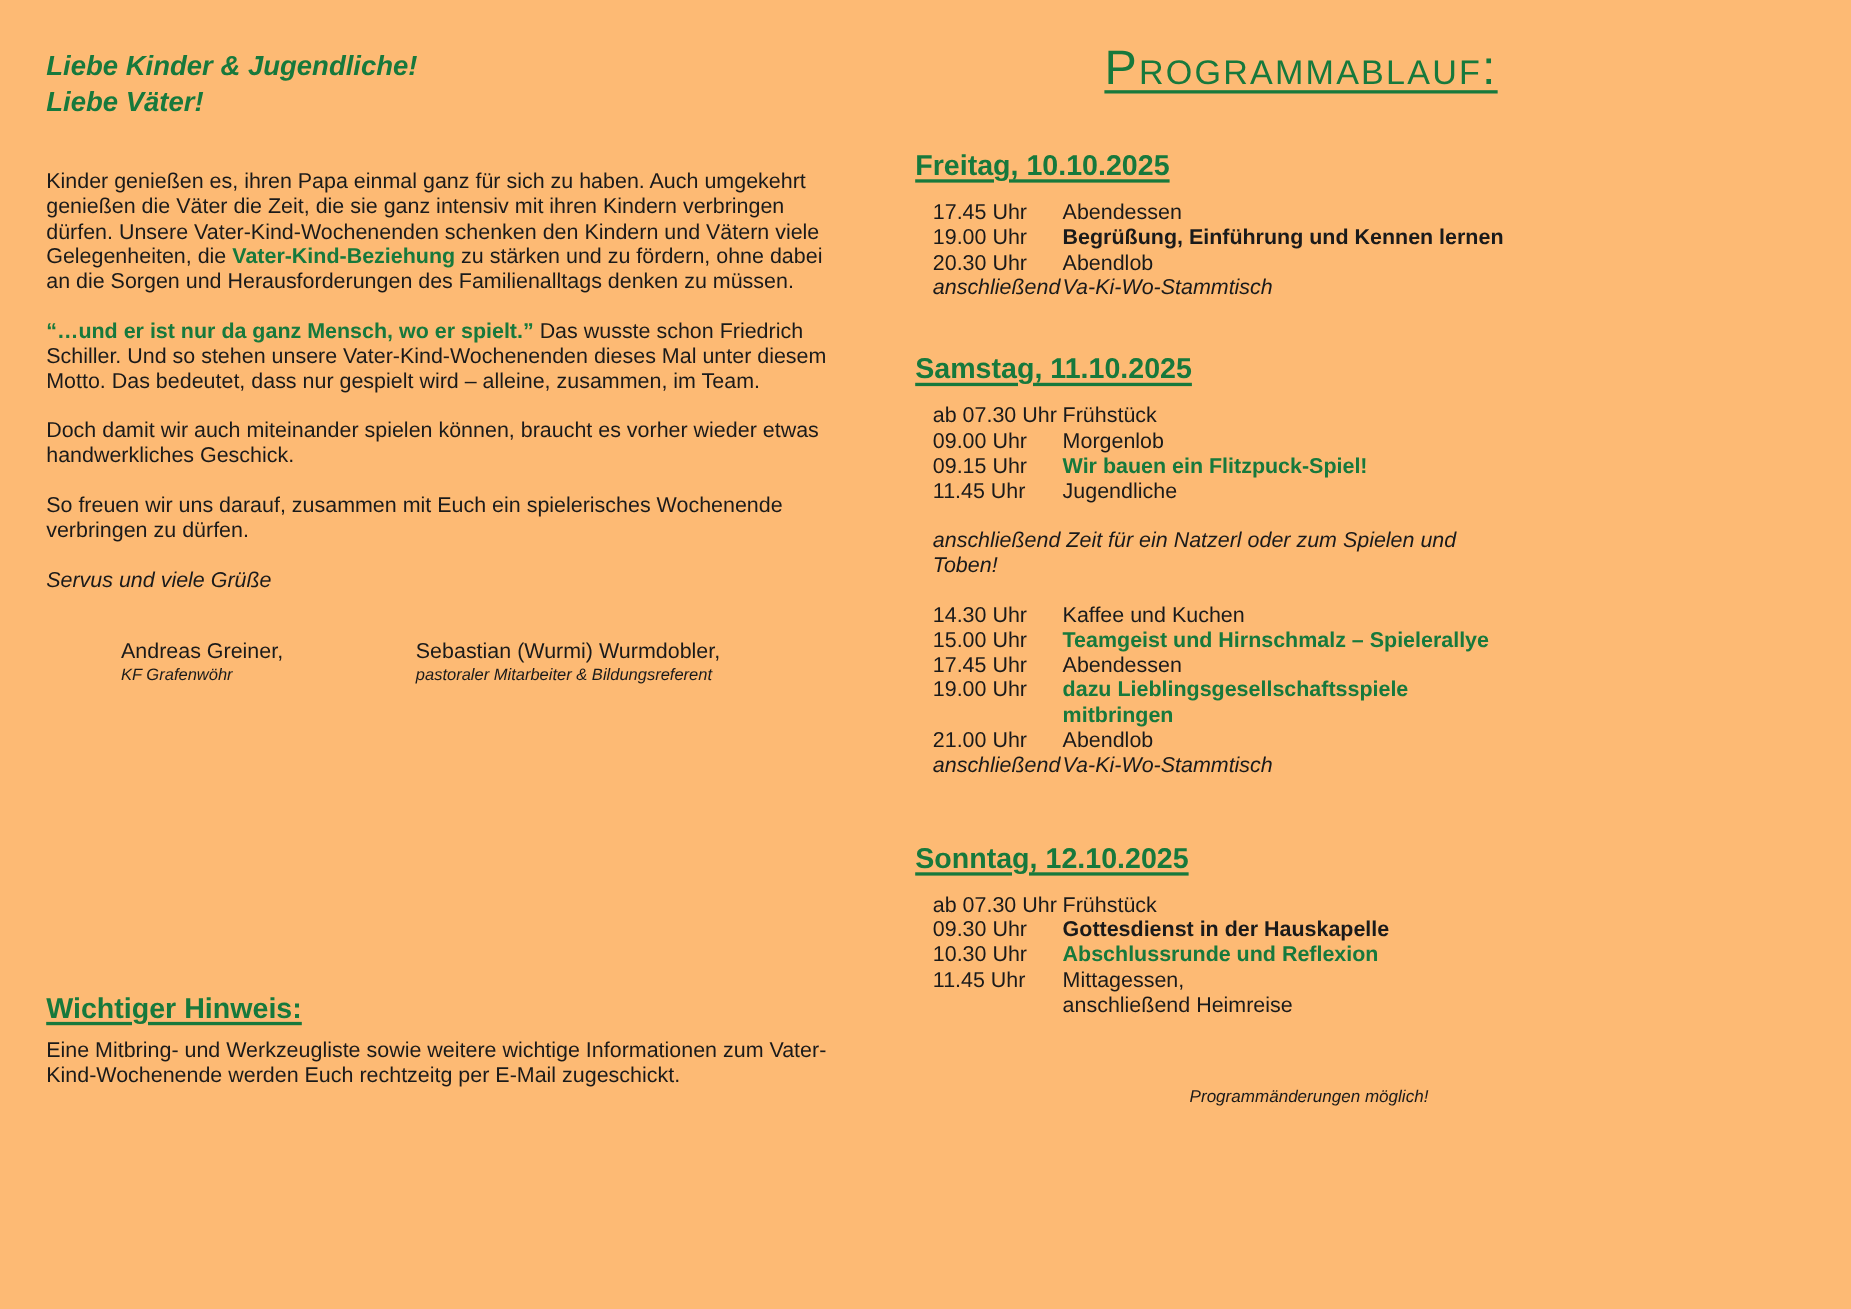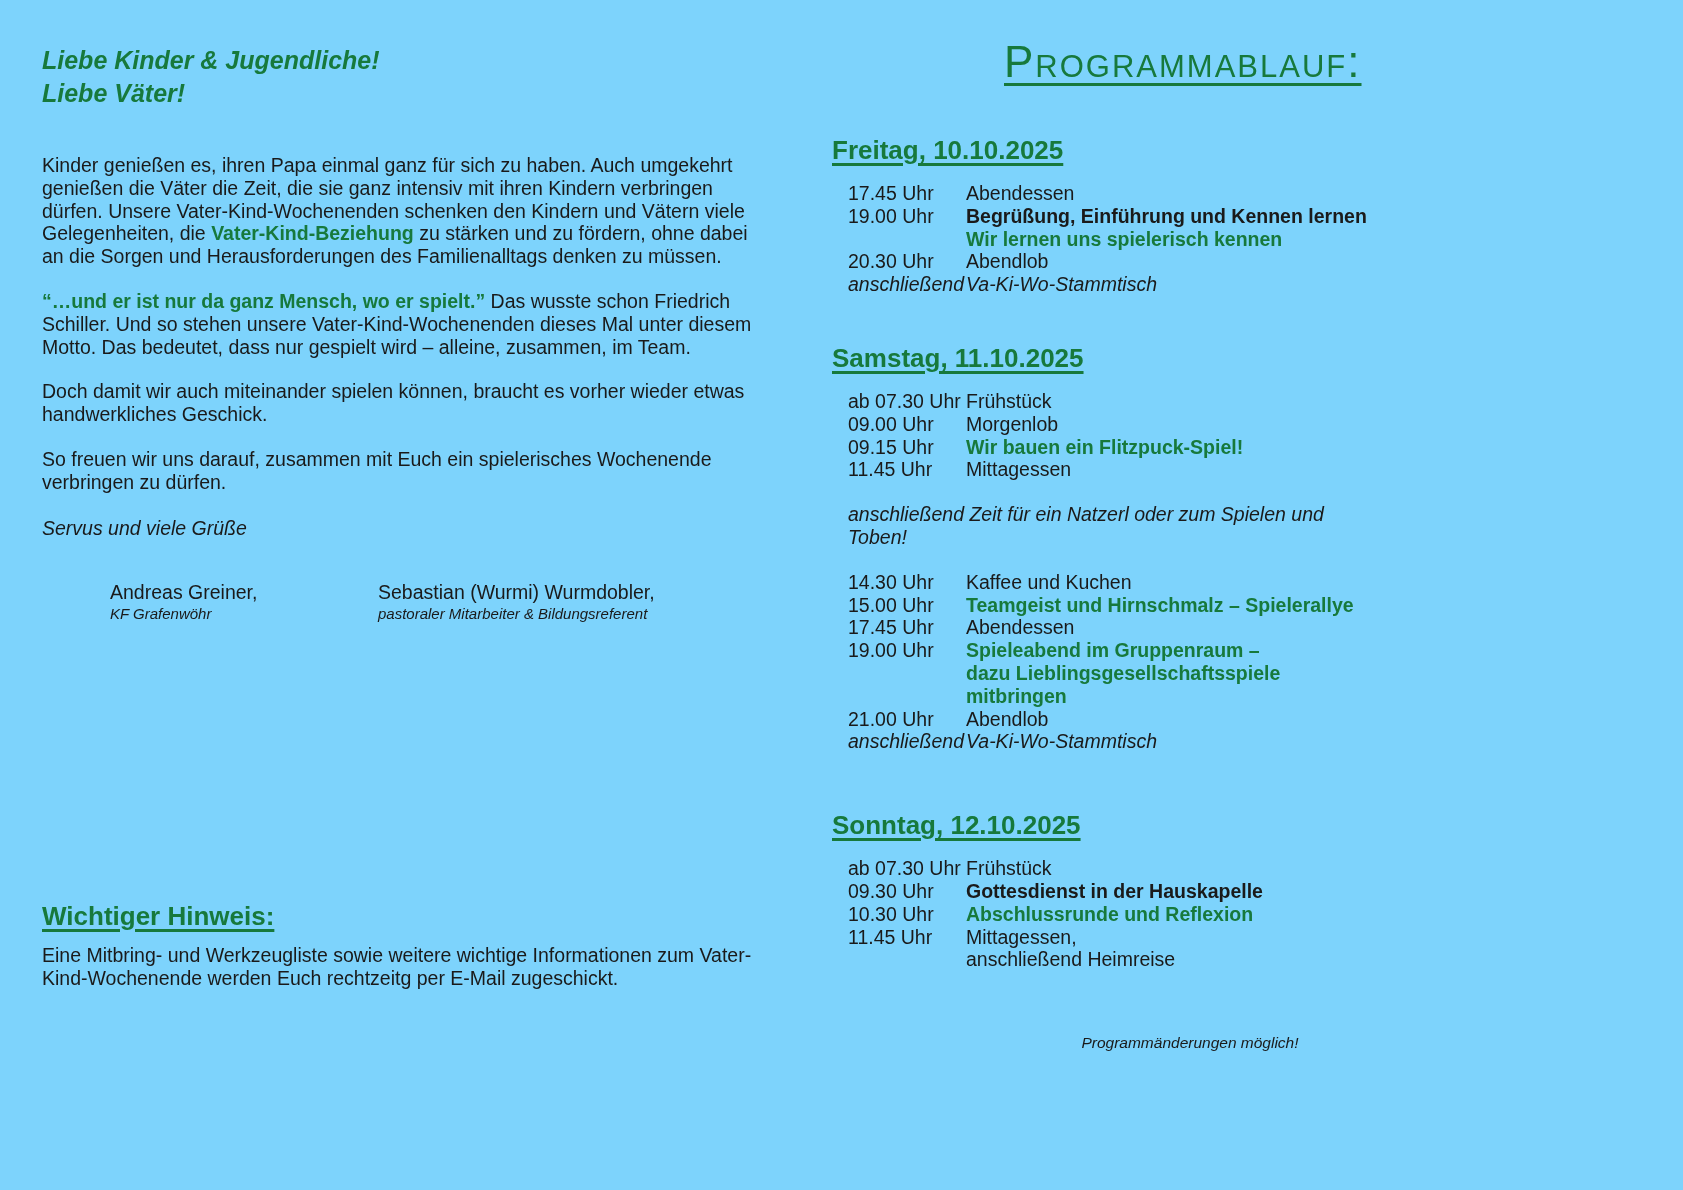--- a/index.html
+++ b/index.html
@@ -10,21 +10,21 @@
   html,body{background:#ffffff;}
   body{
     width:1683px;height:1190px;
     position:relative;
     font-family:"Liberation Sans", sans-serif;
     color:var(--ink);
     font-size:19.5px;
     line-height:22.8px;
     overflow:hidden;
   }
-  .page{position:absolute;inset:0;background:#7dd3fc;}
+  .page{position:absolute;inset:0;background:#fdba74;}
 
   
   .col-left{position:absolute;left:42px;top:44px;width:712px;height:1120px;}
   .greeting{
     color:var(--green);
     font-weight:bold;font-style:italic;
     font-size:25px;line-height:33px;
     margin-bottom:44px;
   }
   p.body{margin-bottom:22px;}
@@ -127,21 +127,20 @@
           <div class="row">
             <div class="time">17.45 Uhr</div>
             <div class="desc">
               <div class="">Abendessen</div>
             </div>
           </div>
           <div class="row">
             <div class="time">19.00 Uhr</div>
             <div class="desc">
               <div class="bold">Begrüßung, Einführung und Kennen lernen</div>
-              <div class="gb">Wir lernen uns spielerisch kennen</div>
             </div>
           </div>
           <div class="row">
             <div class="time">20.30 Uhr</div>
             <div class="desc">
               <div class="">Abendlob</div>
             </div>
           </div>
           <div class="row">
             <div class="time it">anschließend</div>
@@ -169,21 +168,21 @@
           </div>
           <div class="row">
             <div class="time">09.15 Uhr</div>
             <div class="desc">
               <div class="gb">Wir bauen ein Flitzpuck-Spiel!</div>
             </div>
           </div>
           <div class="row">
             <div class="time">11.45 Uhr</div>
             <div class="desc">
-              <div class="">Mittagessen</div>
+              <div class="">Jugendliche</div>
             </div>
           </div>
           <div class="fullnote gap">anschließend Zeit für ein Natzerl oder zum Spielen und Toben!</div>
           <div class="row gap">
             <div class="time">14.30 Uhr</div>
             <div class="desc">
               <div class="">Kaffee und Kuchen</div>
             </div>
           </div>
           <div class="row">
@@ -194,21 +193,20 @@
           </div>
           <div class="row">
             <div class="time">17.45 Uhr</div>
             <div class="desc">
               <div class="">Abendessen</div>
             </div>
           </div>
           <div class="row">
             <div class="time">19.00 Uhr</div>
             <div class="desc">
-              <div class="gb">Spieleabend im Gruppenraum –</div>
               <div class="gb">dazu Lieblingsgesellschaftsspiele mitbringen</div>
             </div>
           </div>
           <div class="row">
             <div class="time">21.00 Uhr</div>
             <div class="desc">
               <div class="">Abendlob</div>
             </div>
           </div>
           <div class="row">

